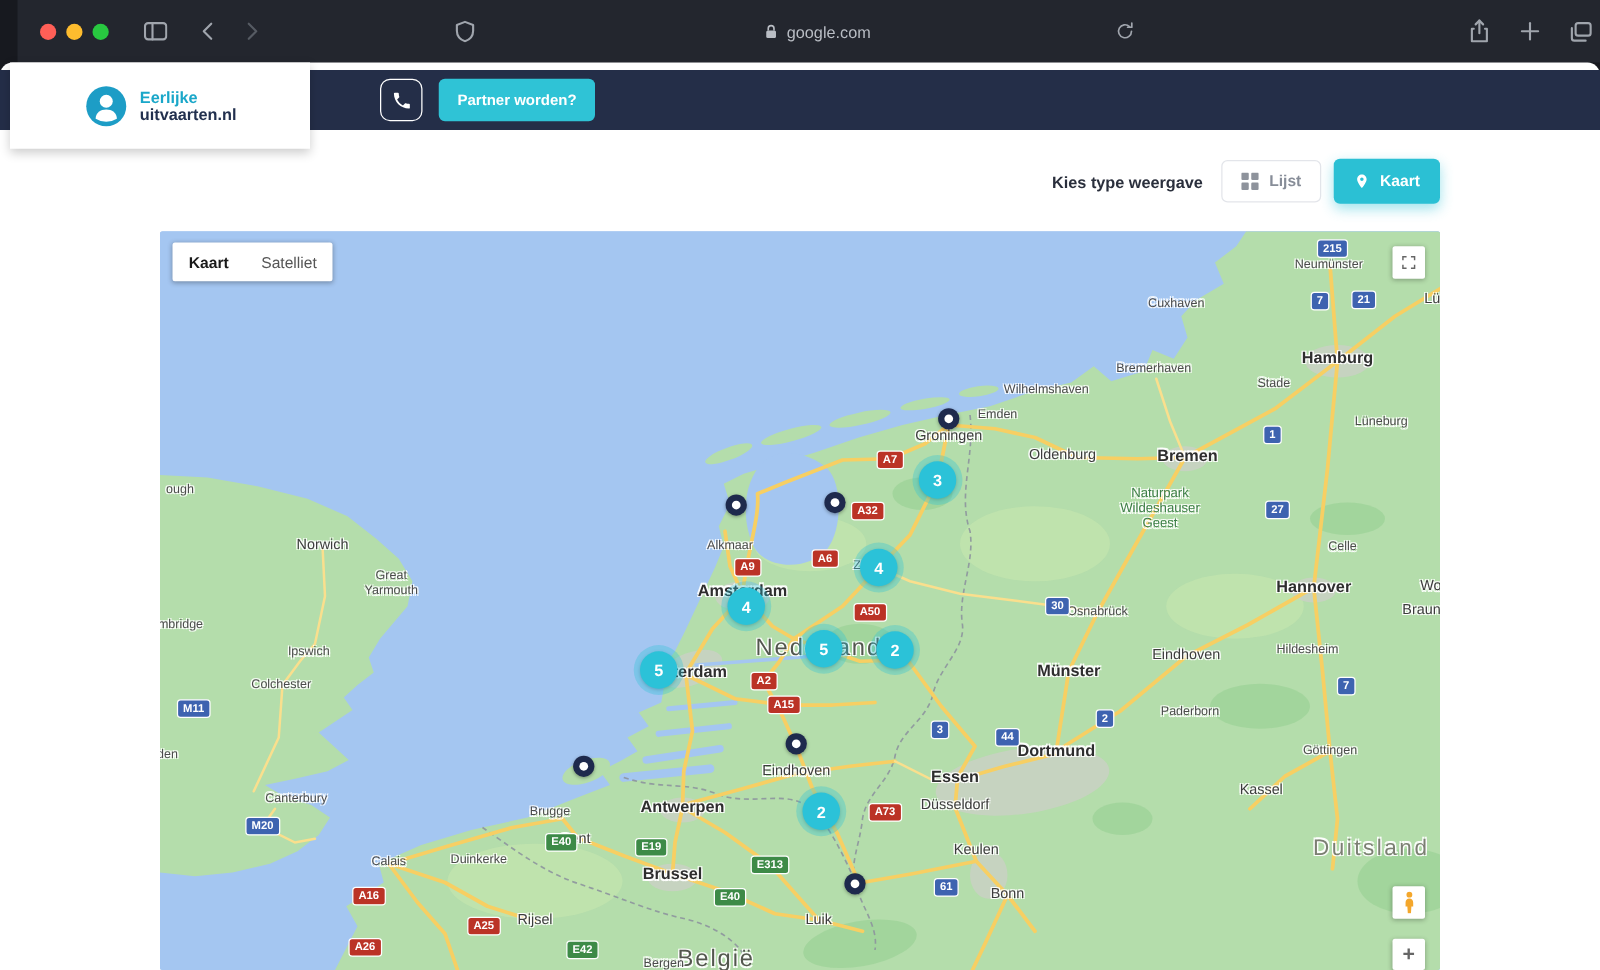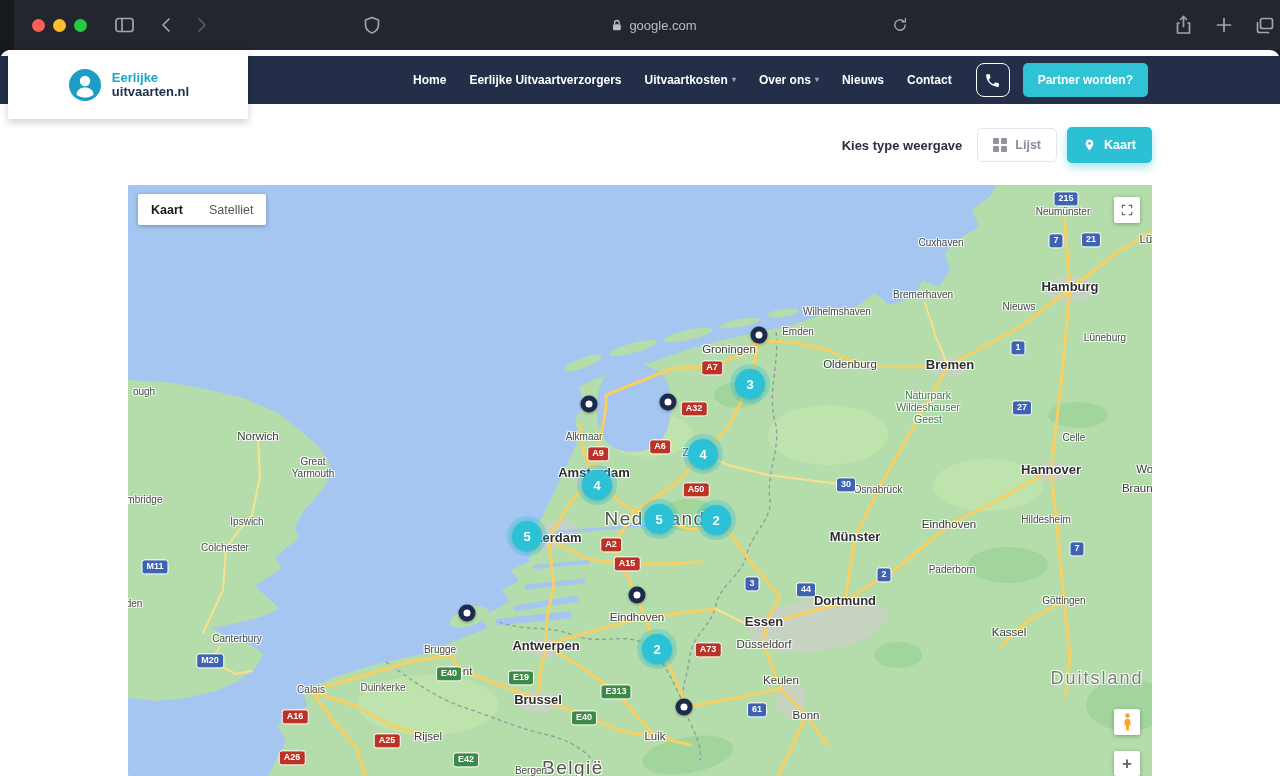--- a/index.html
+++ b/index.html
@@ -144,28 +144,20 @@
       <circle cx="18" cy="14" r="5.2" fill="#fff"></circle>
       <path d="M9.5,28 c0,-5 4,-7.5 8.5,-7.5 c4.5,0 8.5,2.5 8.5,7.5 a16,16 0 0 1 -17,0 z" fill="#fff"></path>
     </svg>
     <div class="logo-text">
       <div class="l1">Eerlijke</div>
       <div class="l2">uitvaarten.nl</div>
     </div>
   </div>
 
   <div class="site-header">
-    <nav class="main-nav">
-        <div class="nav-item">Home</div>
-        <div class="nav-item">Eerlijke Uitvaartverzorgers</div>
-        <div class="nav-item">Uitvaartkosten<span class="chev">▾</span></div>
-        <div class="nav-item">Over ons<span class="chev">▾</span></div>
-        <div class="nav-item">Nieuws</div>
-        <div class="nav-item">Contact</div>
-      </nav>
     <div class="phone-btn">
       <svg width="17" height="17" viewBox="0 0 24 24">
         <path fill="#fff" d="M6.62 10.79c1.44 2.83 3.76 5.14 6.59 6.59l2.2-2.2c.27-.27.67-.36 1.02-.24 1.12.37 2.33.57 3.57.57.55 0 1 .45 1 1V20c0 .55-.45 1-1 1-9.39 0-17-7.61-17-17 0-.55.45-1 1-1h3.5c.55 0 1 .45 1 1 0 1.25.2 2.45.57 3.57.11.35.03.74-.25 1.02l-2.2 2.2z"></path>
       </svg>
     </div>
     <div class="partner-btn">Partner worden?</div>
   </div>
 
   <div class="toolbar">
     <span class="toolbar-label">Kies type weergave</span>
@@ -269,31 +261,31 @@
       <path class="road2" d="M750,305 L718,300 L680,295 L640,290 L600,280 L575,269"></path>
       <path class="road2" d="M797,118 L808,152 L820,181"></path>
       <path class="road2" d="M588,424 L620,440 L638,439"></path>
     </svg>
 
     <div class="map-overlays">
         <div class="maplabel c-sm" style="left: 813px; top: 58px;">Cuxhaven</div>
         <div class="maplabel c-sm" style="left: 935px; top: 27px;">Neumünster</div>
         <div class="maplabel c-md" style="left: 1030px; top: 55px;">Lübeck</div>
         <div class="maplabel c-lg" style="left: 942px; top: 102px;">Hamburg</div>
-        <div class="maplabel c-sm" style="left: 891px; top: 122px;">Nieuws</div>
+        <div class="maplabel c-sm" style="left: 891px; top: 122px;">Stade</div>
         <div class="maplabel c-sm" style="left: 795px; top: 110px;">Bremerhaven</div>
         <div class="maplabel c-sm" style="left: 709px; top: 127px;">Wilhelmshaven</div>
         <div class="maplabel c-sm" style="left: 670px; top: 147px;">Emden</div>
         <div class="maplabel c-md" style="left: 722px; top: 180px;">Oldenburg</div>
         <div class="maplabel c-lg" style="left: 822px; top: 180px;">Bremen</div>
         <div class="maplabel c-sm" style="left: 977px; top: 153px;">Lüneburg</div>
         <div class="maplabel c-park" style="left: 800px; top: 222px;">Naturpark
 Wildeshauser
 Geest</div>
-        <div class="maplabel c-md" style="left: 601px; top: 165px;">Groningen</div>
+        <div class="maplabel c-md" style="left: 631px; top: 165px;">Groningen</div>
         <div class="maplabel c-sm" style="left: 946px; top: 253px;">Celle</div>
         <div class="maplabel c-lg" style="left: 923px; top: 285px;">Hannover</div>
         <div class="maplabel c-md" style="left: 1034px; top: 285px;">Wolfsburg</div>
         <div class="maplabel c-md" style="left: 1030px; top: 304px;">Braunschweig</div>
         <div class="maplabel c-sm" style="left: 918px; top: 335px;">Hildesheim</div>
         <div class="maplabel c-md" style="left: 821px; top: 340px;">Eindhoven</div>
         <div class="maplabel c-sm" style="left: 750px; top: 305px;">Osnabrück</div>
         <div class="maplabel c-lg" style="left: 727px; top: 352px;">Münster</div>
         <div class="maplabel c-sm" style="left: 814px; top: 385px; padding-left: 20px;">Paderborn</div>
         <div class="maplabel c-sm" style="left: 936px; top: 416px;">Göttingen</div>

